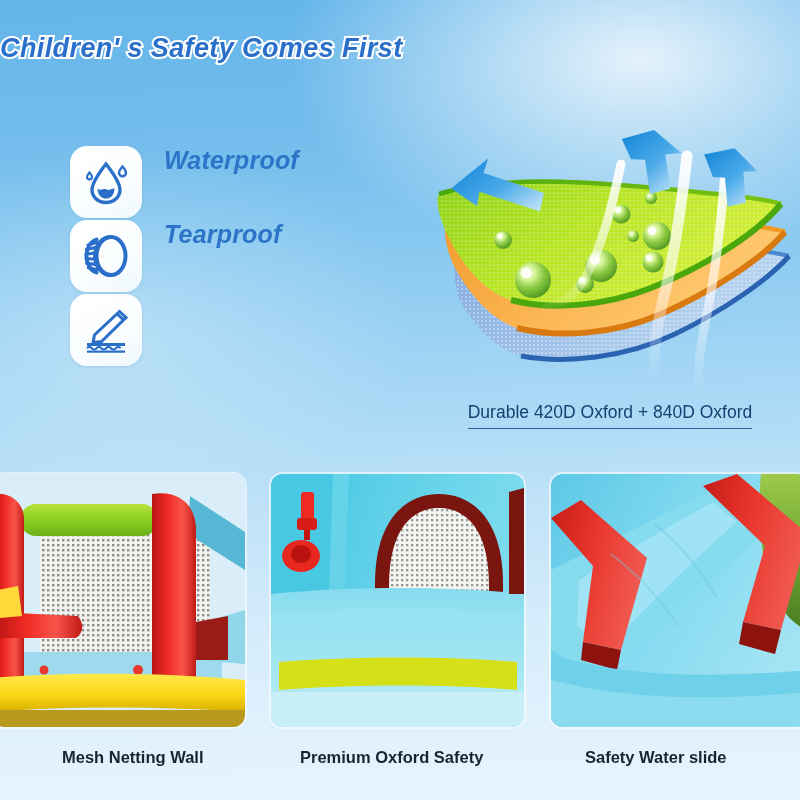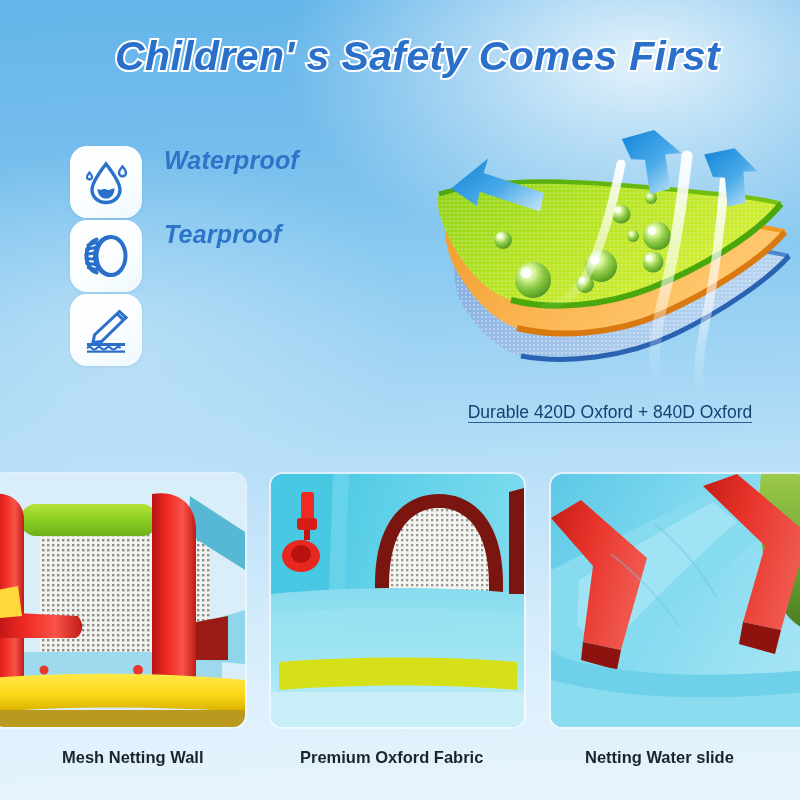--- a/index.html
+++ b/index.html
@@ -11,22 +11,22 @@
   #page{
     position:relative;width:800px;height:800px;overflow:hidden;
     background:
       radial-gradient(ellipse 520px 300px at 640px 60px, rgba(255,255,255,.82) 0%, rgba(255,255,255,0) 68%),
       radial-gradient(ellipse 420px 260px at 120px 330px, rgba(255,255,255,.30) 0%, rgba(255,255,255,0) 70%),
       linear-gradient(178deg,#64b5ea 0%,#74bdec 18%,#8ccbf1 34%,#a8d8f5 50%,#c2e3f9 64%,#d3ebfb 76%,#dff1fd 88%,#e7f4fd 100%);
   }
 
   
   #title{
-    position:absolute;left:0;top:33px;width:720px;text-align:right;
-    font-size:41px;font-weight:bold;font-style:italic;
+    position:absolute;left:0;top:33px;width:720px;text-align:left;
+    font-size:27px;font-weight:bold;font-style:italic;
     color:#2a6fc9;letter-spacing:.4px;white-space:nowrap;
     -webkit-text-stroke:4px #ffffff;
     paint-order:stroke fill;
     text-shadow:0 2px 1px rgba(255,255,255,.55);
   }
 
   
   #features{position:absolute;left:70px;top:146px;}
   .feature{display:flex;align-items:flex-start;height:72px;margin-bottom:2px;}
   .feature + .feature{margin-top:1px;}
@@ -43,21 +43,21 @@
   }
 
   
   #fabric{position:absolute;left:425px;top:128px;width:370px;height:275px;}
   #fabric svg{display:block;}
   #fabric-caption{
     position:absolute;left:425px;top:402px;width:370px;text-align:center;
     font-size:17.5px;color:#16406f;white-space:nowrap;
   }
   #fabric-caption span{
-    border-bottom:1.6px solid #2e5f92;padding-bottom:0;
+    border-bottom:1.6px solid #2e5f92;padding-bottom:6px;
   }
 
   
   #panels{position:absolute;left:0;top:474px;width:800px;height:255px;}
   .panel{
     position:absolute;top:0;height:253px;border-radius:12px;overflow:hidden;
     box-shadow:0 0 0 2px rgba(255,255,255,.55);
   }
   .panel svg{display:block;}
   .caption{
@@ -389,19 +389,19 @@
         <path d="M104 50 C128 70 150 96 166 124" fill="none" stroke="#6fc9e2" stroke-width="2" opacity="0.5"></path>
         <path d="M60 80 C86 100 110 126 128 152" fill="none" stroke="#6fc9e2" stroke-width="2" opacity="0.4"></path>
       </svg>
     </div>
   </div>
 
   <div class="caption" id="cap1">
     <div>Mesh Netting Wall</div>
   </div>
   <div class="caption" id="cap2">
-    <div>Premium Oxford Fabric</div>
+    <div>Premium Oxford Safety</div>
   </div>
   <div class="caption" id="cap3">
-    <div>Netting Water slide</div>
+    <div>Safety Water slide</div>
   </div>
 
 </div>
 
 </body></html>

